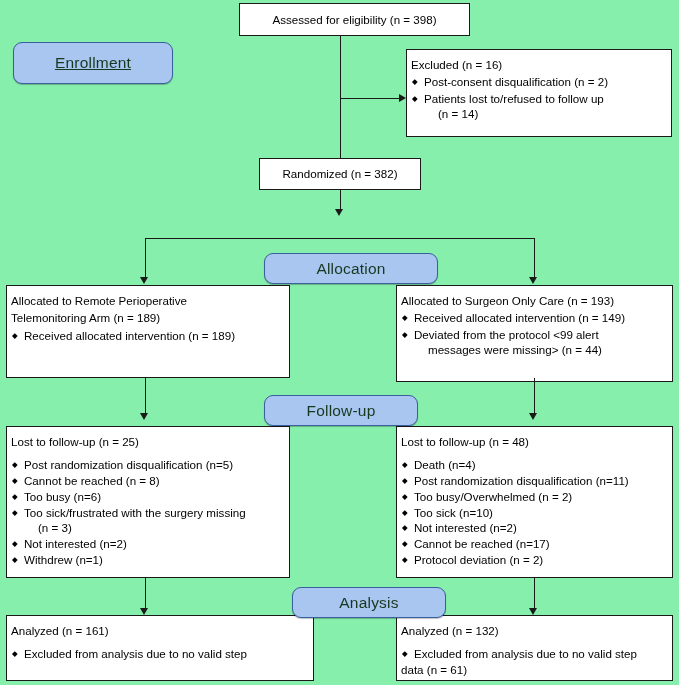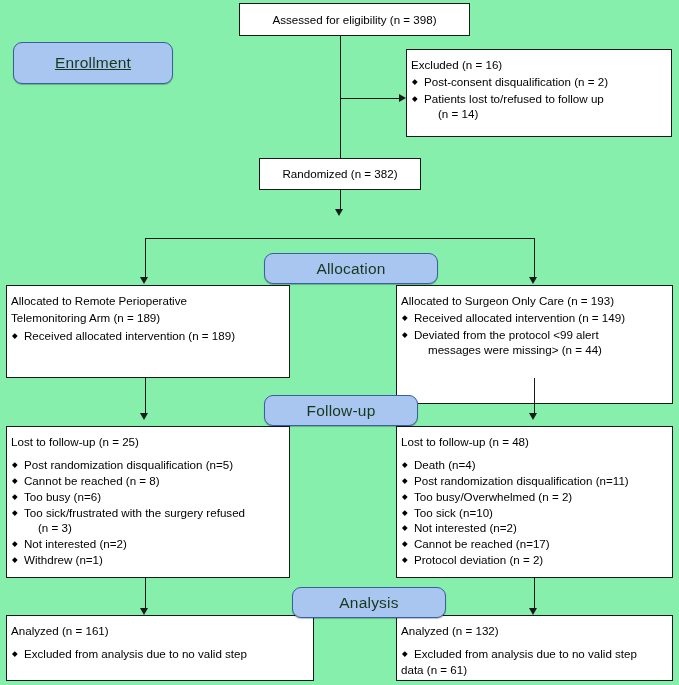--- a/index.html
+++ b/index.html
@@ -171,21 +171,21 @@
   <div class="box box-pad" style="left:6px; top:285px; width:284px; height:93px;">
     <p class="headline">Allocated to Remote Perioperative</p>
     <p class="headline">Telemonitoring Arm (n = 189)</p>
     <ul class="bullets">
       <li>
         <span>Received allocated intervention (n = 189)</span>
       </li>
     </ul>
   </div>
 
-  <div class="box box-pad" style="left:396px; top:285px; width:277px; height:119px;">
+  <div class="box box-pad" style="left:396px; top:285px; width:277px; height:97px;">
     <p class="headline">Allocated to Surgeon Only Care (n = 193)</p>
     <ul class="bullets">
       <li>
         <span>Received allocated intervention (n = 149)</span>
       </li>
       <li>
         <span>Deviated from the protocol &lt;99 alert</span>
         <span class="cont">messages were missing&gt; (n = 44)</span>
       </li>
     </ul>
@@ -200,21 +200,21 @@
     <span>Follow-up</span>
   </div>
 
   <div class="box box-pad" style="left:6px; top:426px; width:284px; height:152px;">
     <p class="headline gap">Lost to follow-up (n = 25)</p>
     <ul class="bullets tight">
       <li><span>Post randomization disqualification (n=5)</span></li>
       <li><span>Cannot be reached (n = 8)</span></li>
       <li><span>Too busy (n=6)</span></li>
       <li>
-        <span>Too sick/frustrated with the surgery refused</span>
+        <span>Too sick/frustrated with the surgery missing</span>
         <span class="cont">(n = 3)</span>
       </li>
       <li><span>Not interested (n=2)</span></li>
       <li><span>Withdrew (n=1)</span></li>
     </ul>
   </div>
 
   <div class="box box-pad" style="left:396px; top:426px; width:277px; height:152px;">
     <p class="headline gap">Lost to follow-up (n = 48)</p>
     <ul class="bullets tight">

